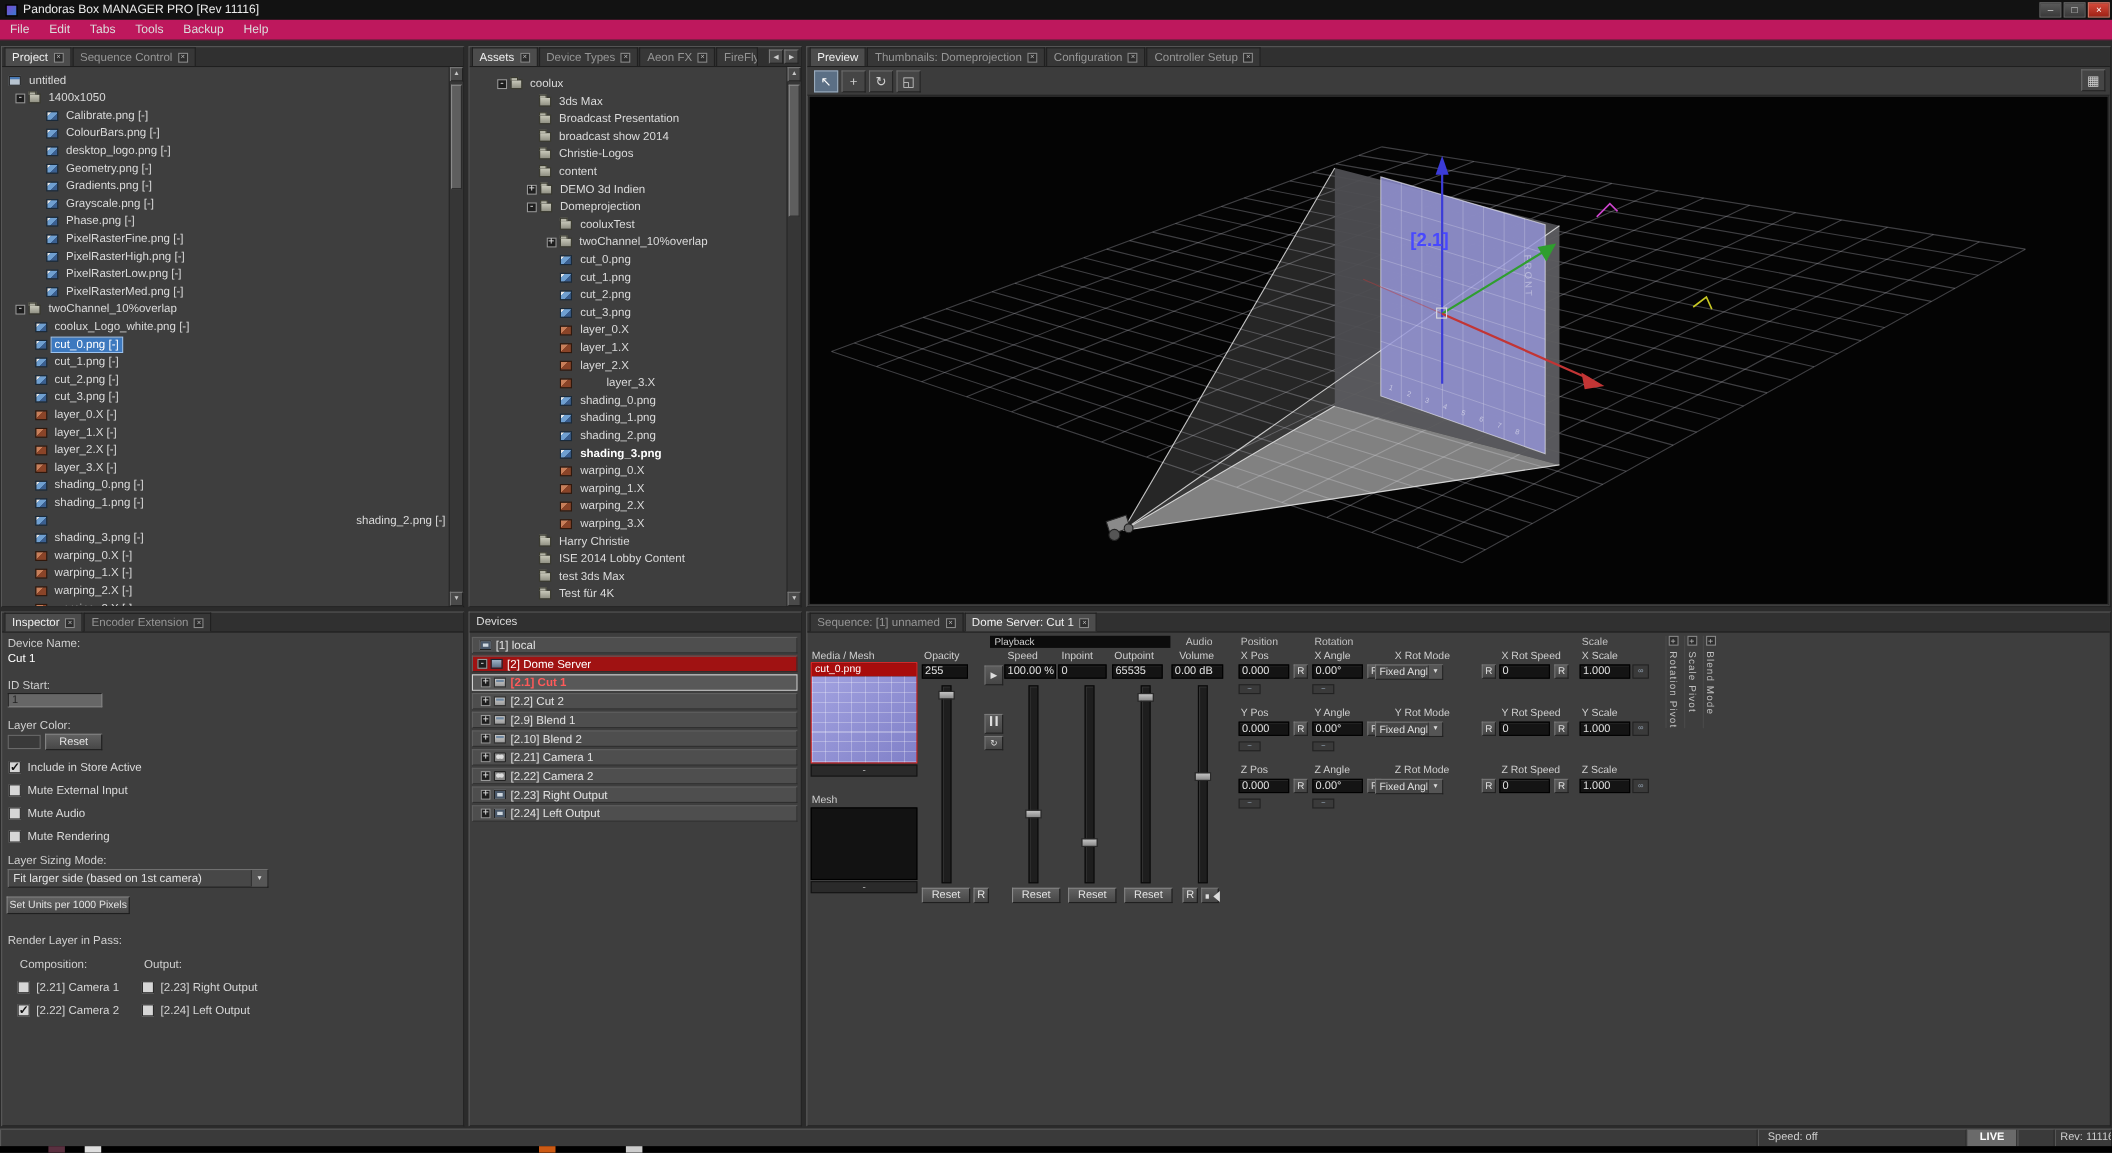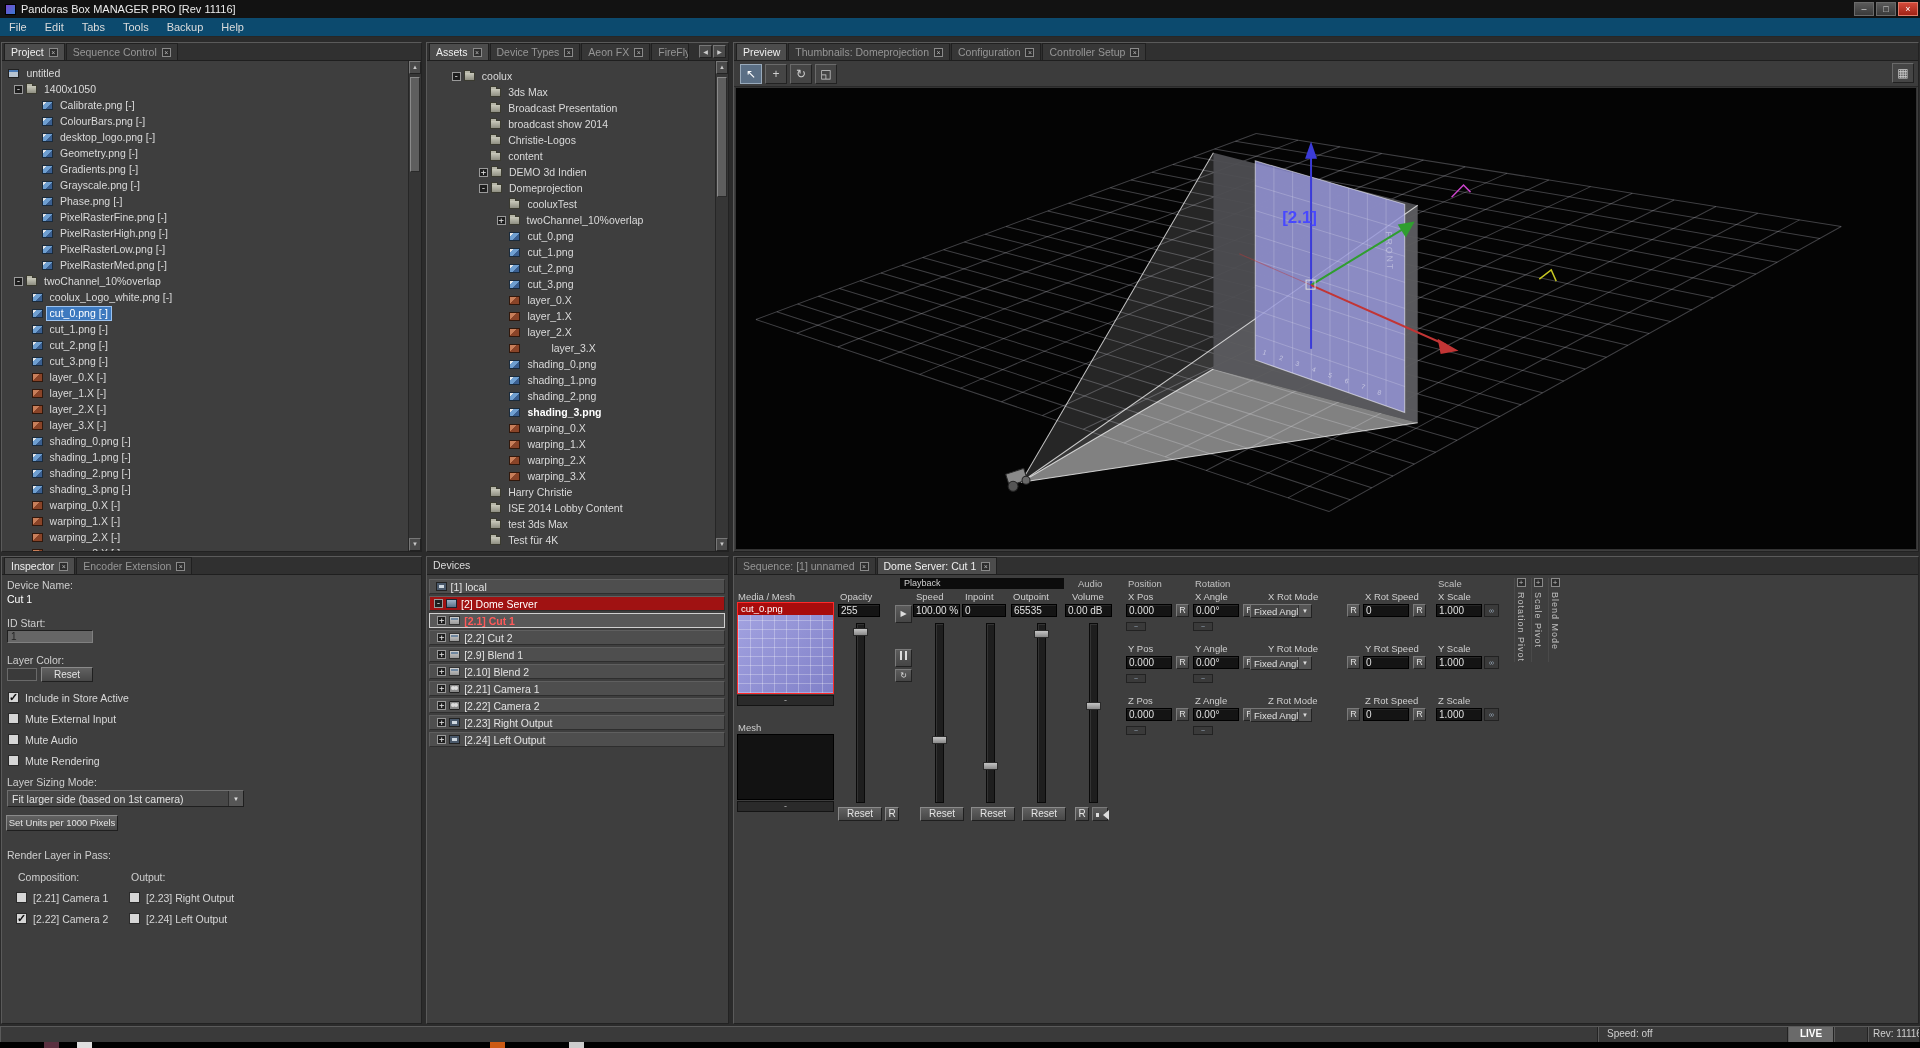--- a/index.html
+++ b/index.html
@@ -7,21 +7,21 @@
   body { position:relative; background:#2b2b2b; font-family:"Liberation Sans",sans-serif; color:#d6d6d6; font-size:11px; }
 
   
   #titlebar { position:absolute; left:0; top:0; width:1920px; height:18px; background:#121212; display:flex; align-items:center; padding-left:5px; color:#ececec; font-size:11px; }
   #app-icon { width:11px; height:11px; background:linear-gradient(135deg,#7a4ad0,#3a7ad0); border:1px solid #000; margin-right:5px; }
   #title-text { flex:1; white-space:nowrap; overflow:hidden; }
   .winbtn { width:20px; height:14px; margin-right:2px; background:linear-gradient(#5a5a5a,#3a3a3a); border:1px solid #6a6a6a; color:#ddd; font-size:9px; line-height:12px; text-align:center; }
   .winbtn.close { background:linear-gradient(#d44a3a,#a02216); border-color:#e07a6a; color:#fff; }
 
   
-  #menubar { position:absolute; left:0; top:18px; width:1920px; height:19px; background:#0c4a6e; border-bottom:1px solid #272727; display:flex; }
+  #menubar { position:absolute; left:0; top:18px; width:1920px; height:19px; background:#be185d; border-bottom:1px solid #272727; display:flex; }
   .menuitem { padding:0 9px; line-height:18px; color:#dcdcdc; font-size:11px; }
 
   
   .panel { position:absolute; background:#3e3e3e; border:1px solid #5a5a5a; border-right-color:#222; border-bottom-color:#222; }
   #panel-project   { left:1px;   top:42px;  width:421px;  height:510px; }
   #panel-assets    { left:426px; top:42px;  width:303px;  height:510px; }
   #panel-preview   { left:733px; top:42px;  width:1186px; height:510px; }
   #panel-inspector { left:1px;   top:556px; width:421px;  height:468px; }
   #panel-devices   { left:426px; top:556px; width:303px;  height:468px; }
   #panel-layer     { left:733px; top:556px; width:1186px; height:468px; }
@@ -334,21 +334,21 @@
         <span class="ticon image"></span>
         <span class="lbl">shading_0.png [-]</span>
       </div>
 
       <div class="trow" style="padding-left: 29.6px;">
 
         <span class="ticon image"></span>
         <span class="lbl">shading_1.png [-]</span>
       </div>
 
-      <div class="trow" style="padding-left: 29.6px;">
+      <div class="trow" style="padding-left: 29.6px; justify-content: space-between;">
 
         <span class="ticon image"></span>
         <span class="lbl">shading_2.png [-]</span>
       </div>
 
       <div class="trow" style="padding-left: 29.6px;">
 
         <span class="ticon image"></span>
         <span class="lbl">shading_3.png [-]</span>
       </div>

